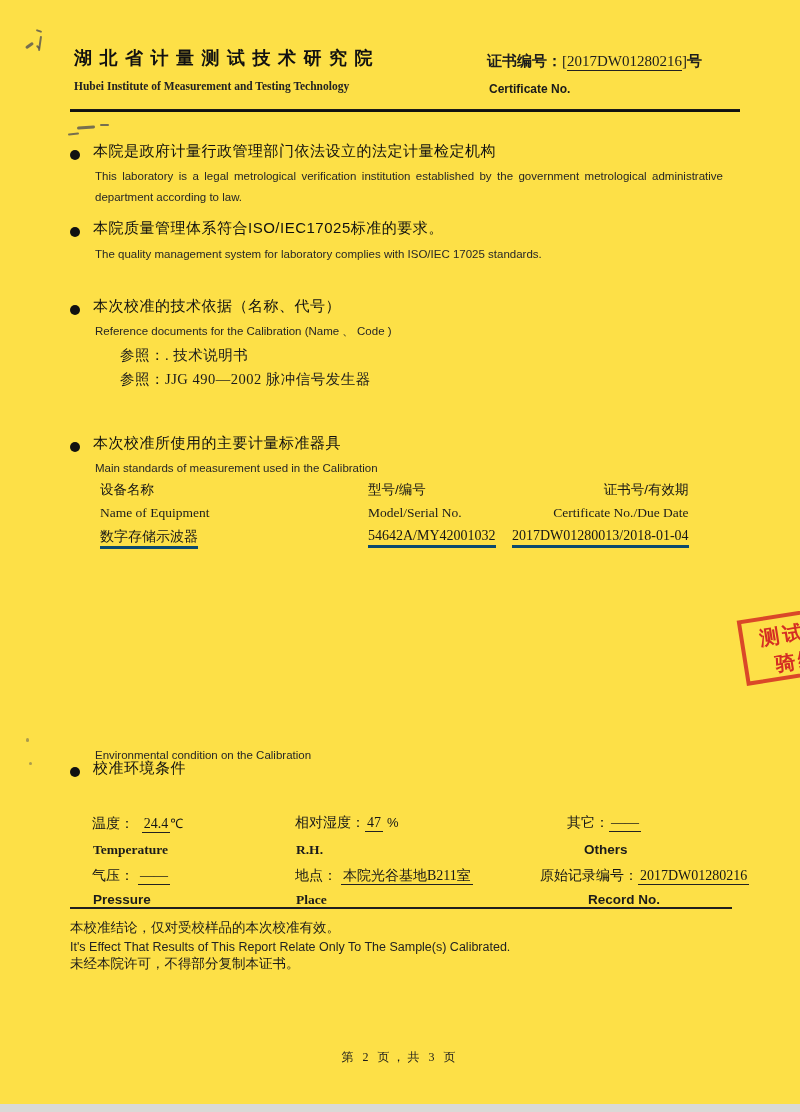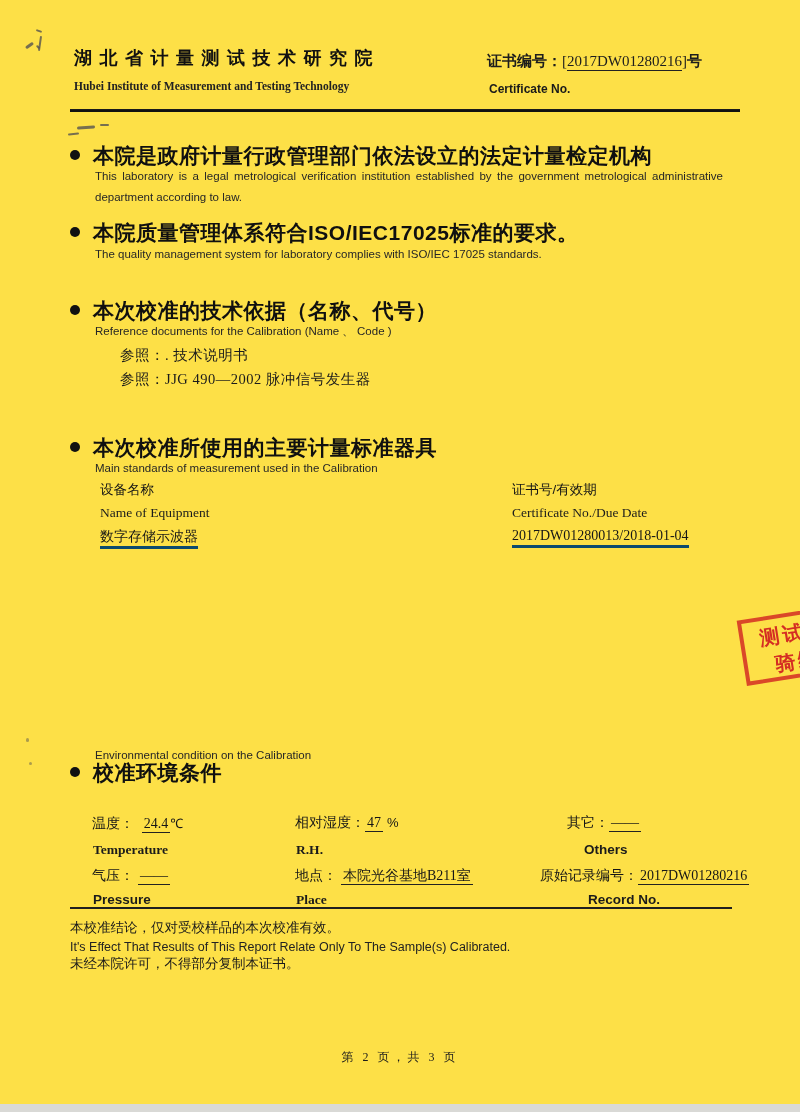--- a/index.html
+++ b/index.html
@@ -18,21 +18,21 @@
   .cert-line { left:487px; top:52px; font-size:15px; white-space:nowrap; }
   .cert-label { font-weight:700; font-size:15px; }
   .cert-num { font-family:"Liberation Serif", serif; font-size:15px; }
   .u { border-bottom:1px solid #222; padding-bottom:1px; }
   .cert-en { left:489px; top:82px; font-size:12px; font-weight:700; color:#1a1a1a; }
   .rule-double { left:70px; top:109px; width:670px; height:3px;
     border-top:1.5px solid #1a1a1a; border-bottom:2.5px solid #111; }
 
   
   .bullet { width:10px; height:10px; border-radius:50%; background:#111; }
-  .sec-title { font-size:21px; font-weight:700; color:#101010; letter-spacing:0.5px; white-space:nowrap; }
+  .sec-title { font-size:15px; font-weight:400; color:#101010; letter-spacing:0.5px; white-space:nowrap; }
   .sec-en { font-size:11.5px; color:#262626; line-height:1.8; }
   .just { text-align:justify; }
 
   
   .ref-line { font-family:"Liberation Serif", serif; font-size:14.5px; color:#1b1b1b; letter-spacing:0.5px; }
 
   
   .tcol { position:absolute; white-space:nowrap; }
   .t-cn { font-size:13.5px; color:#151515; }
   .t-en { font-size:13.5px; font-family:"Liberation Serif", serif; margin-top:6px; color:#1b1b1b; }
@@ -104,21 +104,26 @@
 
   <div class="abs bullet" style="left:70px; top:442px;"></div>
   <div class="abs sec-title" style="left:93px; top:434px;">本次校准所使用的主要计量标准器具</div>
   <div class="abs sec-en" style="left:95px; top:458px; width:620px;">Main standards of measurement used in the Calibration</div>
 
   <div class="tcol" style="left:100px; top:481px;">
     <div class="t-cn">设备名称</div>
     <div class="t-en">Name of Equipment</div>
     <div class="t-val"><span>数字存储示波器</span></div>
   </div>
-  <div class="tcol" style="left:512px; top:481px;">
+  <div class="tcol" style="left:368px; top:481px;">
+    <div class="t-cn">型号/编号</div>
+    <div class="t-en">Model/Serial No.</div>
+    <div class="t-val"><span>54642A/MY42001032</span></div>
+  </div>
+  <div class="tcol" style="left:512px; top:481px;text-align:right;">
     <div class="t-cn">证书号/有效期</div>
     <div class="t-en">Certificate No./Due Date</div>
     <div class="t-val"><span>2017DW01280013/2018-01-04</span></div>
   </div>
 
   <div class="abs stamp">
     <div>测试技术</div>
     <div>骑缝章</div>
   </div>
 

